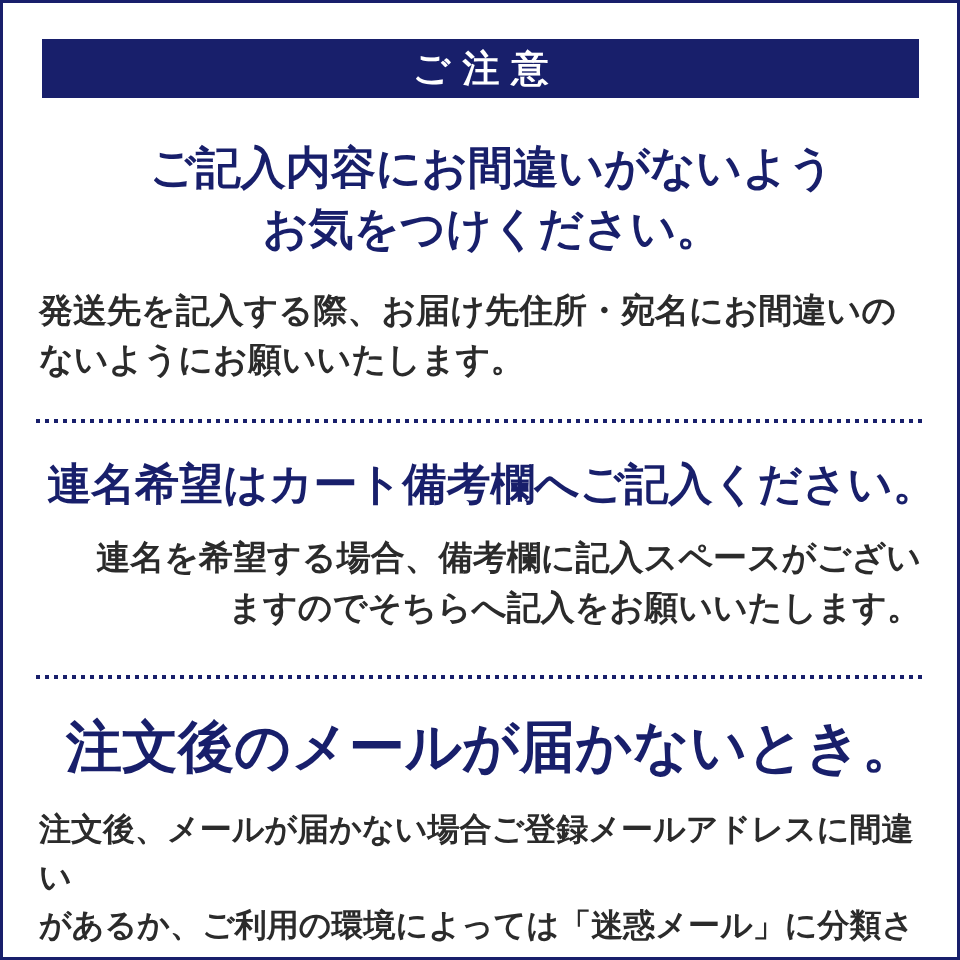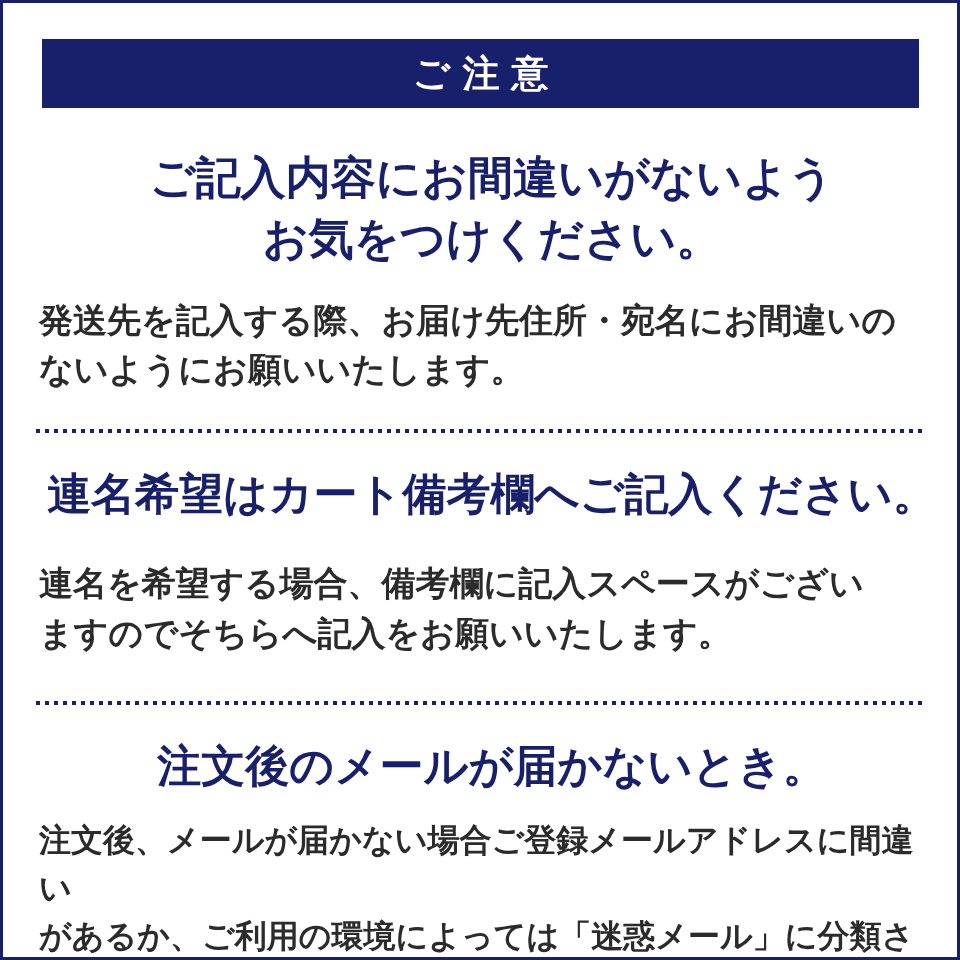--- a/index.html
+++ b/index.html
@@ -10,21 +10,21 @@
   }
   .page {
     width: 960px;
     height: 960px;
     background: #ffffff;
     border: 3px solid #181f6b;
     overflow: hidden;
   }
   .notice-header {
     margin: 36px 38px 0 39px;
-    height: 69px;
+    height: 59px;
     background: #181f6b;
     display: flex;
     align-items: center;
     justify-content: center;
   }
   .notice-title {
     color: #ffffff;
     font-size: 37px;
     font-weight: bold;
     letter-spacing: 12px;
@@ -43,36 +43,36 @@
     font-size: 45px;
     line-height: 1.35;
   }
   .heading-2 {
     margin-top: 32px;
     font-size: 44px;
     line-height: 1.3;
   }
   .heading-3 {
     margin-top: 32px;
-    font-size: 44px;
+    font-size: 56px;
     line-height: 1.3;
   }
   .body-text {
     color: #2b2b2b;
     margin-left: 36px;
     margin-right: 36px;
     white-space: pre-line;
     font-weight: bold;
   }
   .body-1, .body-2 {
     margin-top: 26px;
     font-size: 34px;
     line-height: 1.47;
   }
-  .body-2 { margin-top: 36px; }
+  .body-2 { margin-top: 20px; text-align: right; }
   .body-3 {
     margin-top: 22px;
     font-size: 32px;
     line-height: 1.5;
   }
   .dotted-divider {
     height: 4px;
     margin: 34px 35px 0 33px;
     background: repeating-linear-gradient(
       to right,

